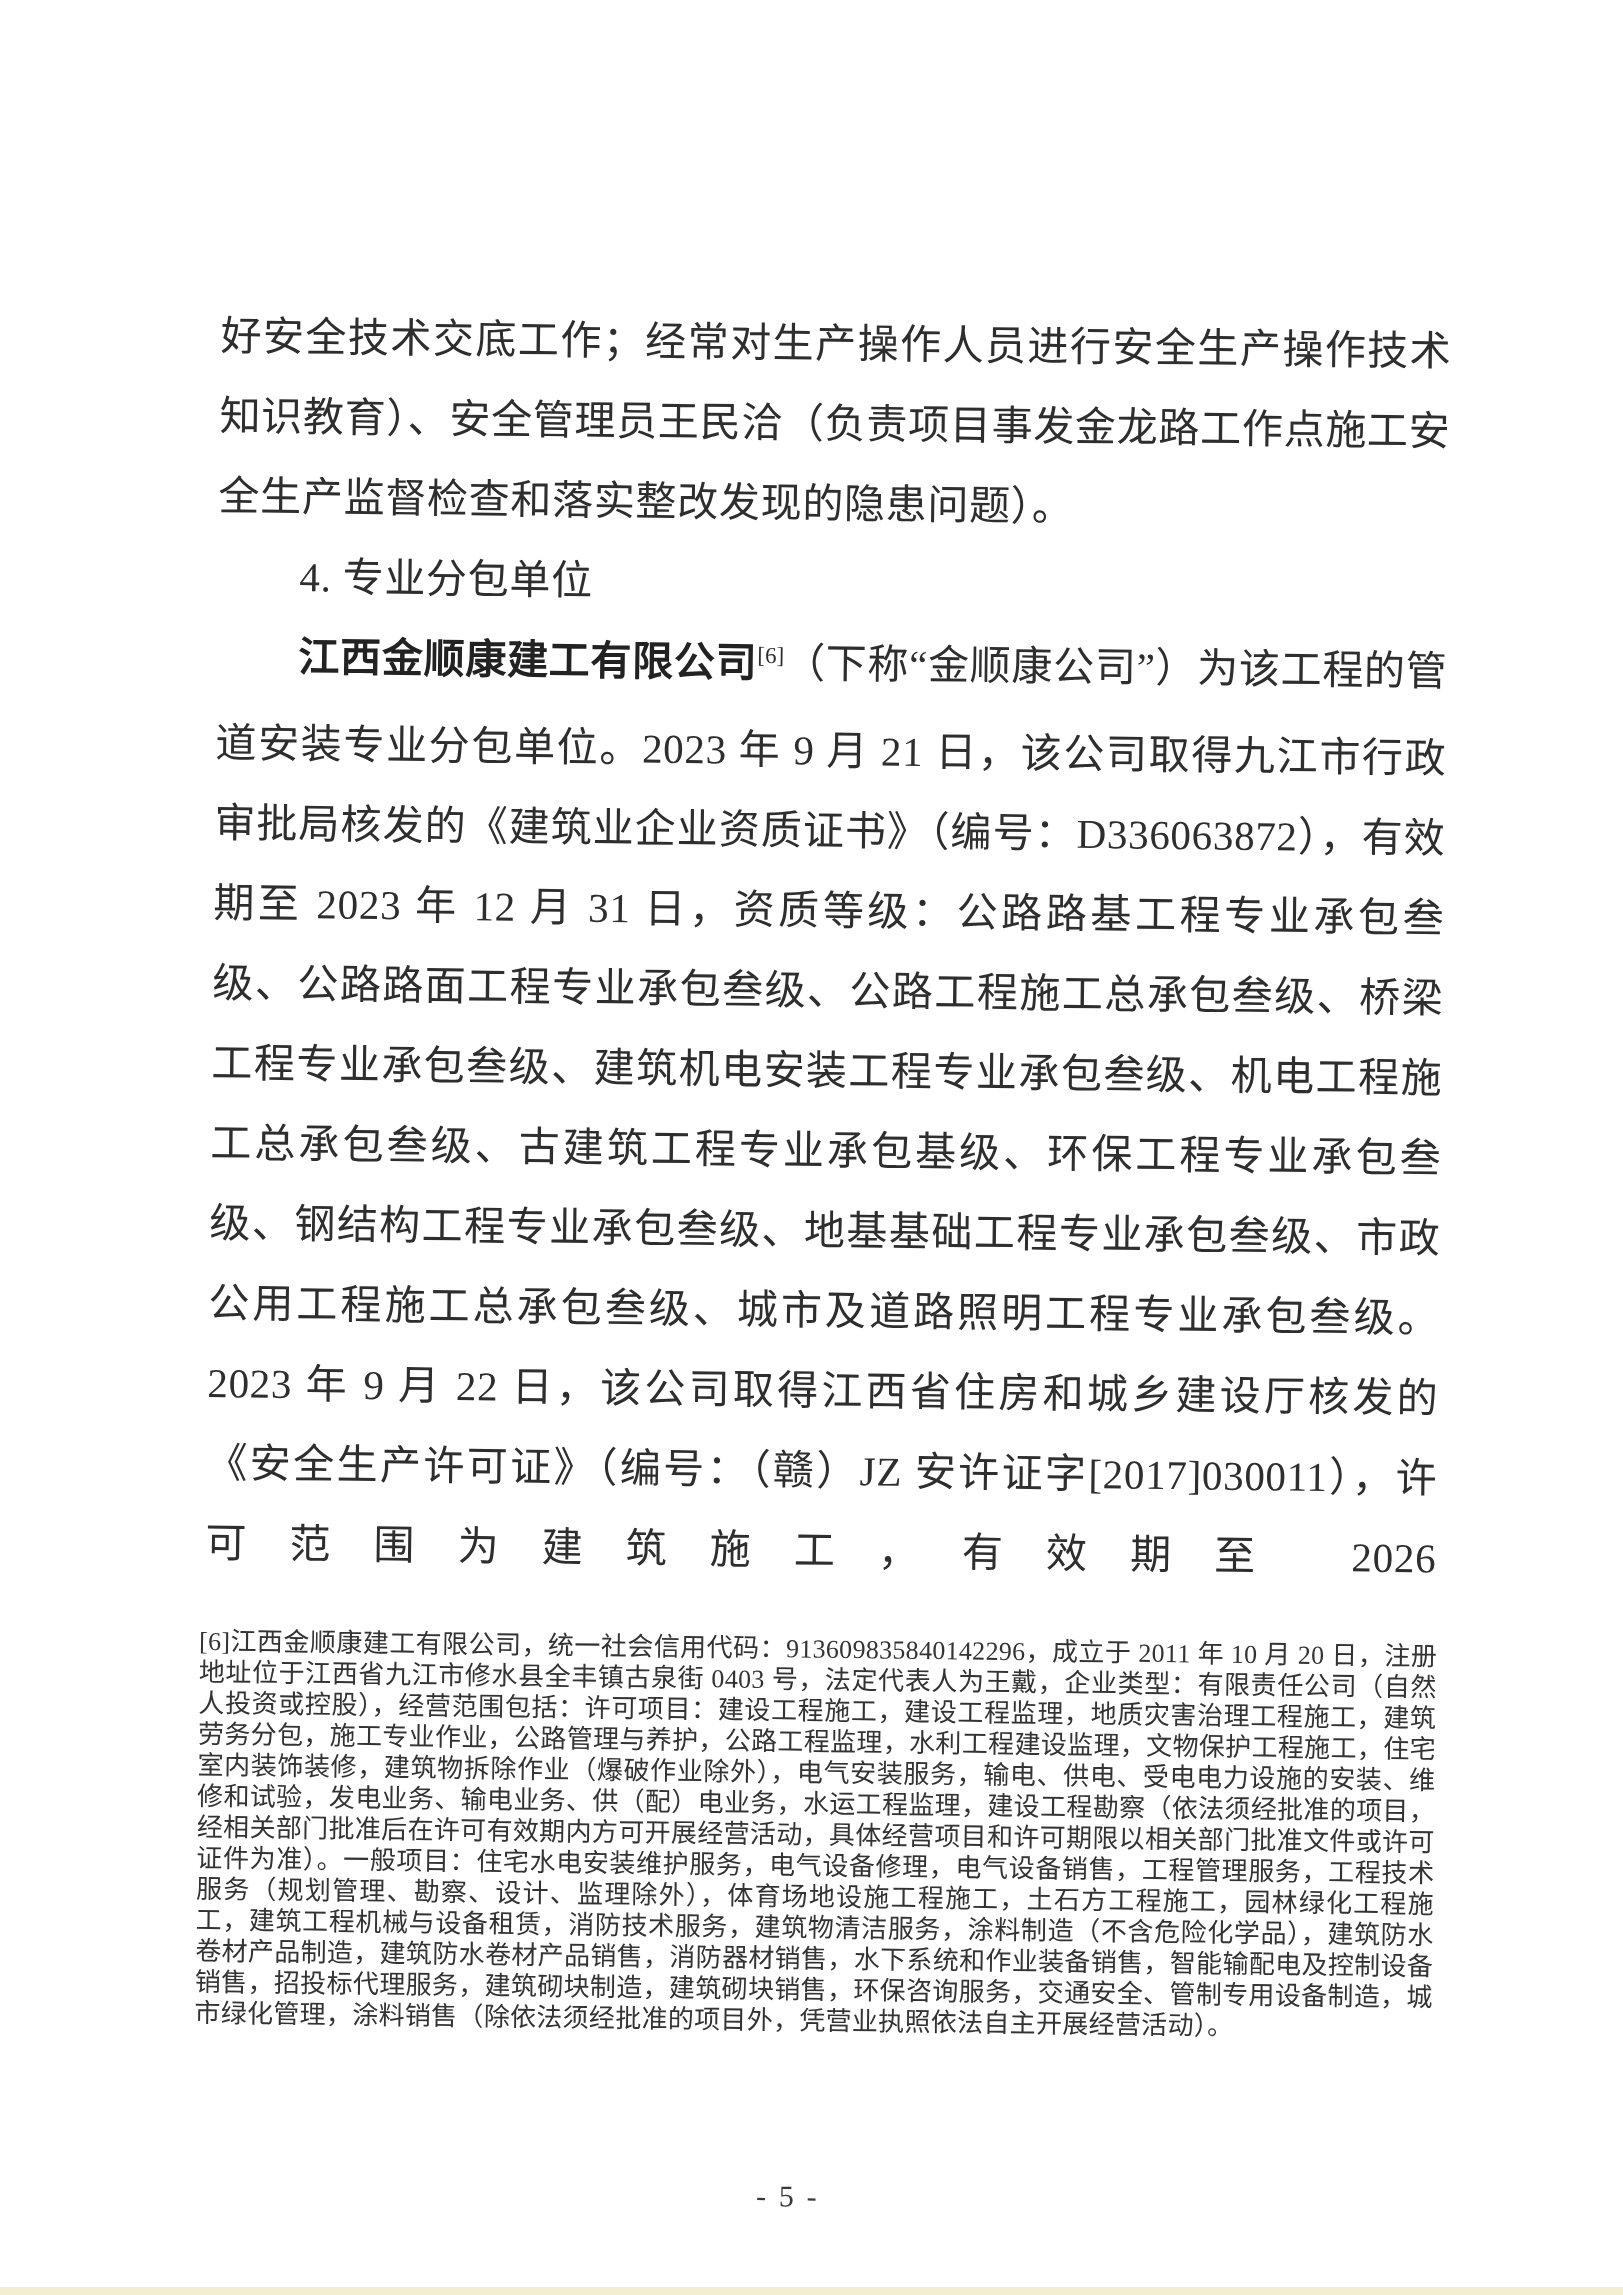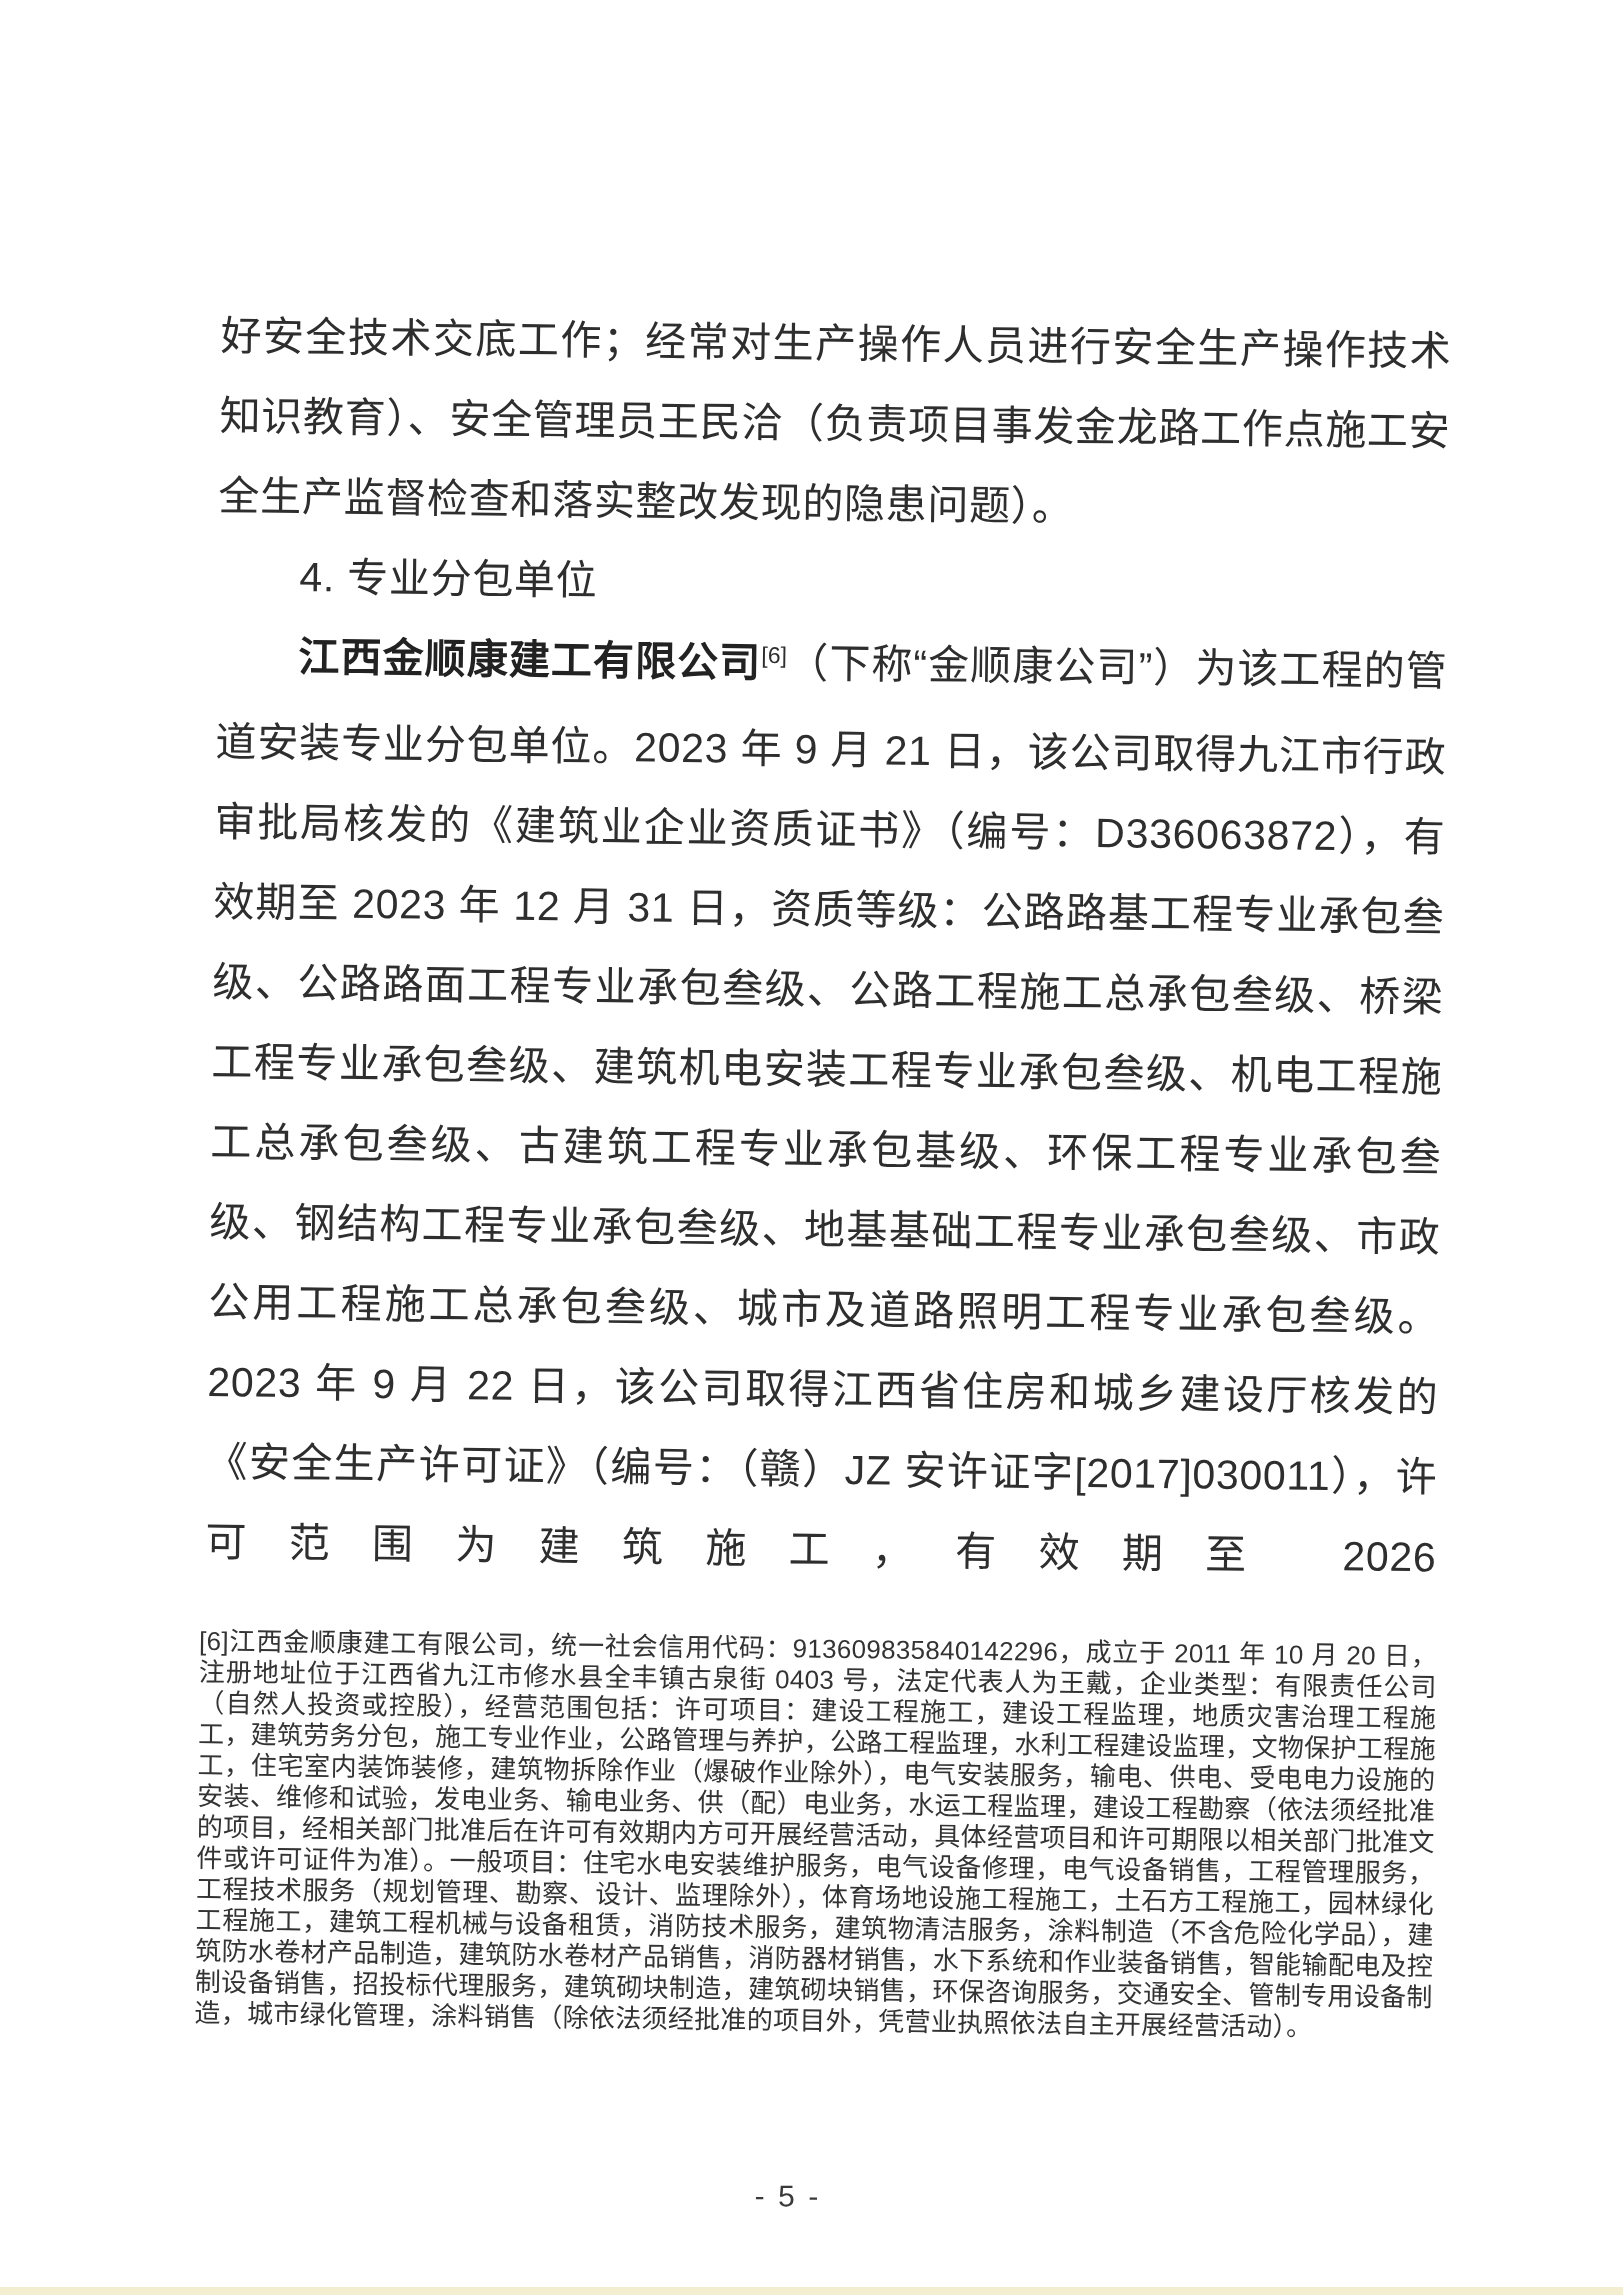--- a/index.html
+++ b/index.html
@@ -6,21 +6,21 @@
     margin: 0;
     padding: 0;
     background: #ffffff;
   }
   .page {
     position: relative;
     width: 1623px;
     height: 2295px;
     background: #ffffff;
     overflow: hidden;
-    font-family: Liberation Sans, sans-serif;
+    font-family: Liberation Serif, serif;
     color: #2e2e2e;
   }
   
   .sheet {
     position: absolute;
     left: 0; top: 0;
     width: 1623px;
     height: 2295px;
     transform: rotate(0.72deg);
     transform-origin: 216px 301px;

